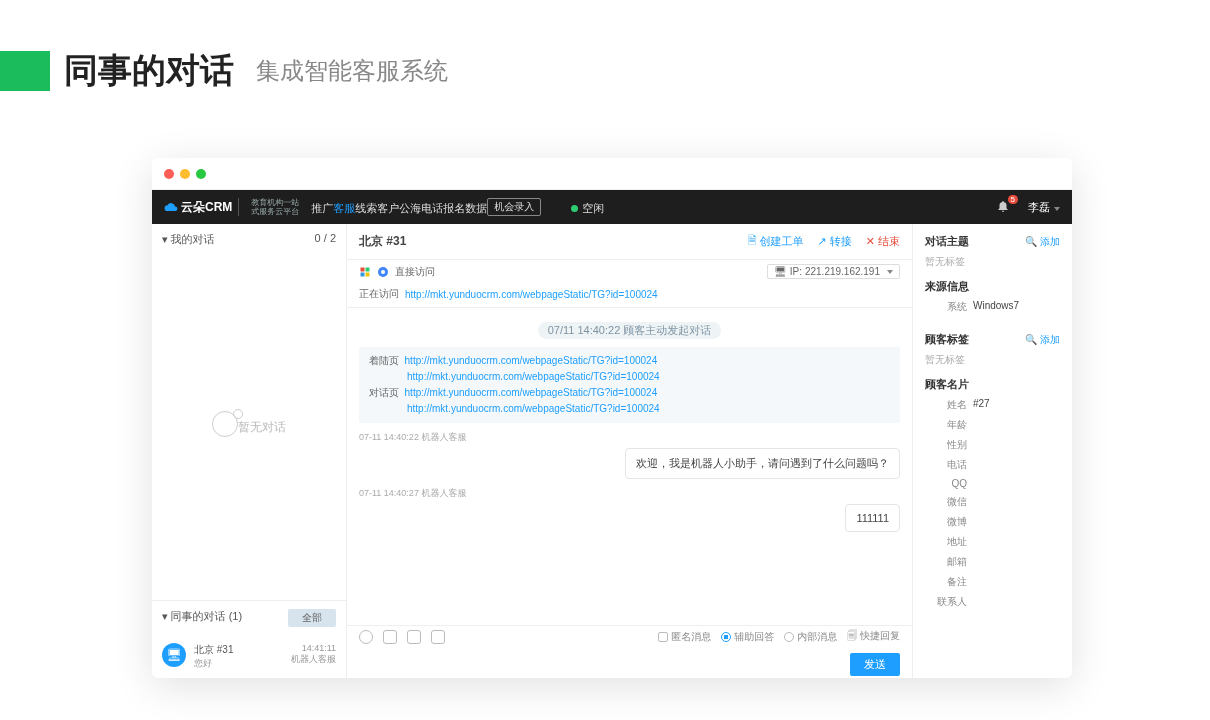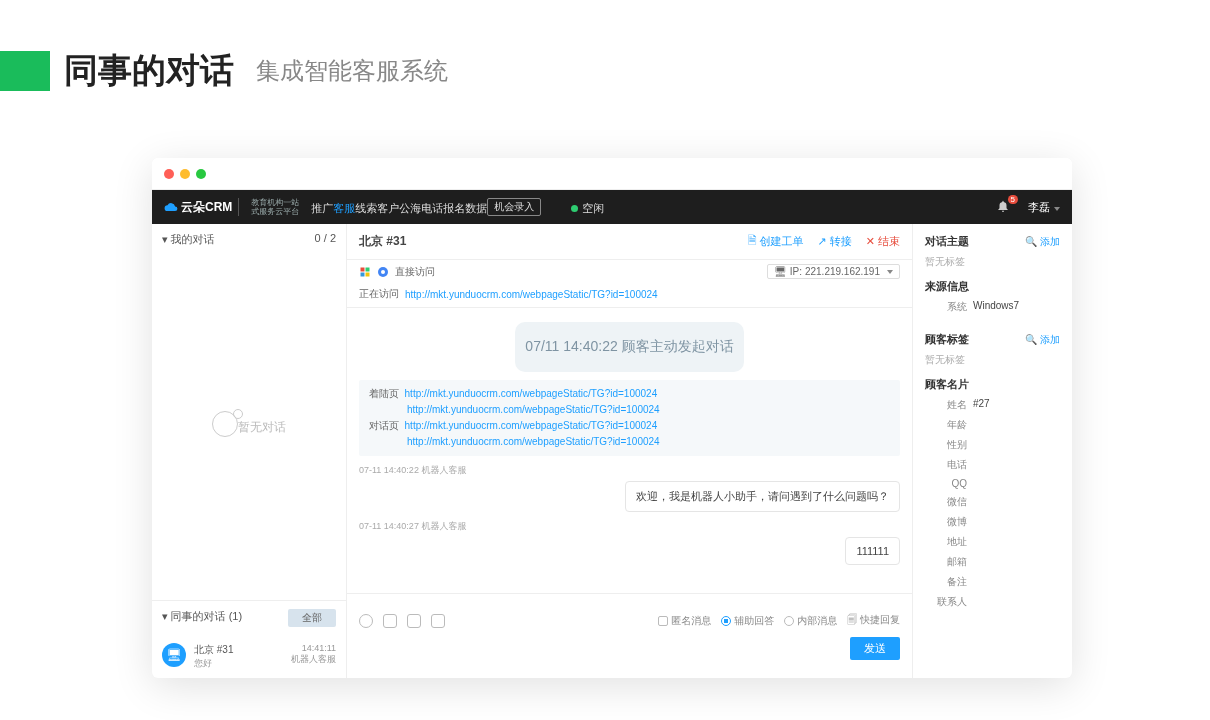--- a/index.html
+++ b/index.html
@@ -48,26 +48,26 @@
 .chat-panel{flex:1;display:flex;flex-direction:column;min-width:0}
 .chat-head{padding:8px 12px;display:flex;align-items:center;border-bottom:1px solid #eee;font-size:12px}
 .chat-title{font-weight:600;color:#444}
 .chat-actions{margin-left:auto;display:flex;gap:14px;font-size:11px}
 .act{display:flex;align-items:center;gap:3px;cursor:pointer}
 .act.blue{color:#1e9fff}.act.red{color:#e74c3c}
 .visit-row{padding:4px 12px;font-size:10px;display:flex;align-items:center;gap:6px;color:#666}
 .visit-row a{color:#1e9fff;text-decoration:none}
 .ip-box{margin-left:auto;border:1px solid #ddd;border-radius:2px;padding:1px 6px;display:flex;align-items:center;gap:3px}
 .chat-scroll{flex:1;overflow:auto;padding:10px 12px;font-size:10px}
-.time-pill{display:block;margin:4px auto 8px;background:#eef3f6;color:#7f94a3;padding:16px 10px;border-radius:10px;font-size:14px;width:fit-content}
+.time-pill{display:block;margin:4px auto 8px;background:#eef3f6;color:#7f94a3;padding:1px 10px;border-radius:10px;font-size:11px;width:fit-content}
 .link-card{background:#f5f8fa;padding:6px 10px;border-radius:2px;color:#666;font-size:10px;line-height:16px}
 .link-card a{color:#1e9fff;text-decoration:none}
 .msg-meta{text-align:left;color:#aaa;font-size:9px;margin:8px 0 4px}
 .bubble{background:#fff;border:1px solid #e5e5e5;border-radius:4px;padding:7px 10px;margin-left:auto;width:fit-content;max-width:360px;font-size:11px;color:#444}
-.chat-input-bar{border-top:1px solid #eee;padding:18px 12px}
+.chat-input-bar{border-top:1px solid #eee;padding:2px 12px}
 .tool-row{display:flex;align-items:center;gap:10px;font-size:10px;color:#888;margin-bottom:4px}
 .tool-ic{width:14px;height:14px;border:1px solid #bbb;border-radius:3px}
 .tool-ic.round{border-radius:50%}
 .chk{width:10px;height:10px;border:1px solid #bbb;border-radius:2px;display:inline-block;margin-right:3px;vertical-align:middle}
 .chk.radio{border-radius:50%}
 .chk.on{border-color:#1e9fff;background:radial-gradient(circle,#1e9fff 40%,#fff 45%)}
 .placeholder{color:#bbb;font-size:11px}
 .send-btn{background:#1e9fff;color:#fff;border:none;padding:4px 14px;font-size:11px;border-radius:2px;margin-left:auto;display:block;margin-top:8px}
 .side-panel{width:160px;border-left:1px solid #eee;padding:10px 12px;font-size:11px;color:#555;overflow:auto}
 .sp-row{display:flex;justify-content:space-between;align-items:center;margin-bottom:6px}

